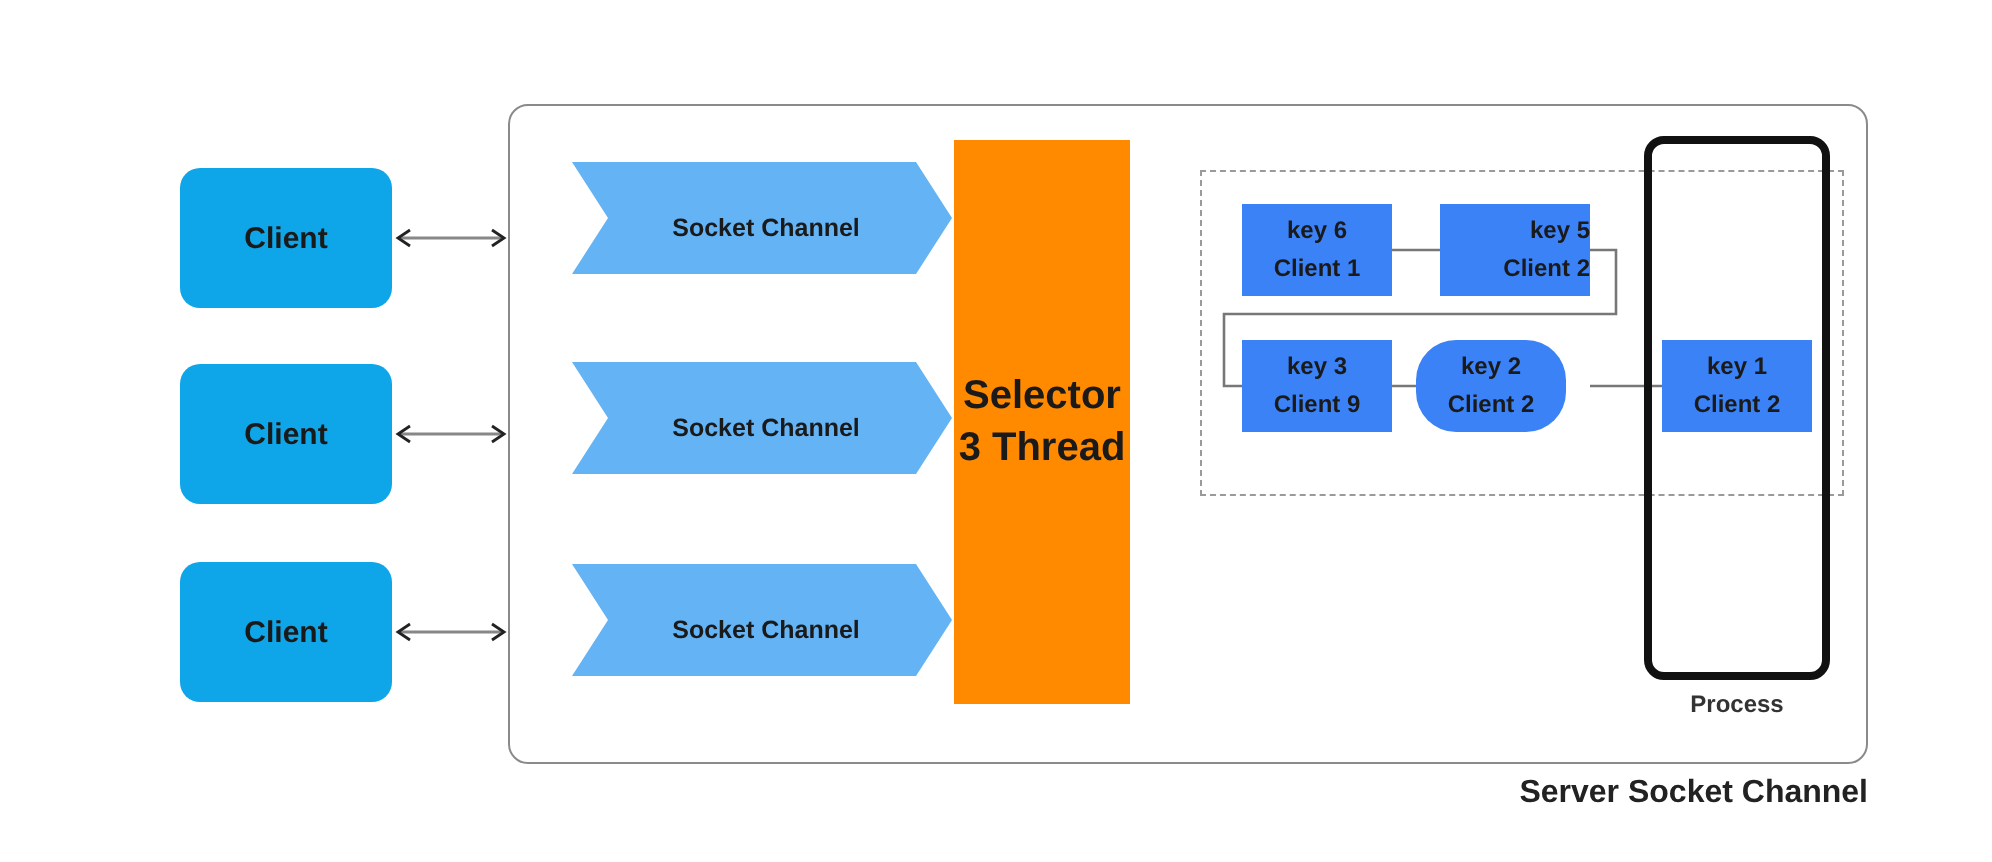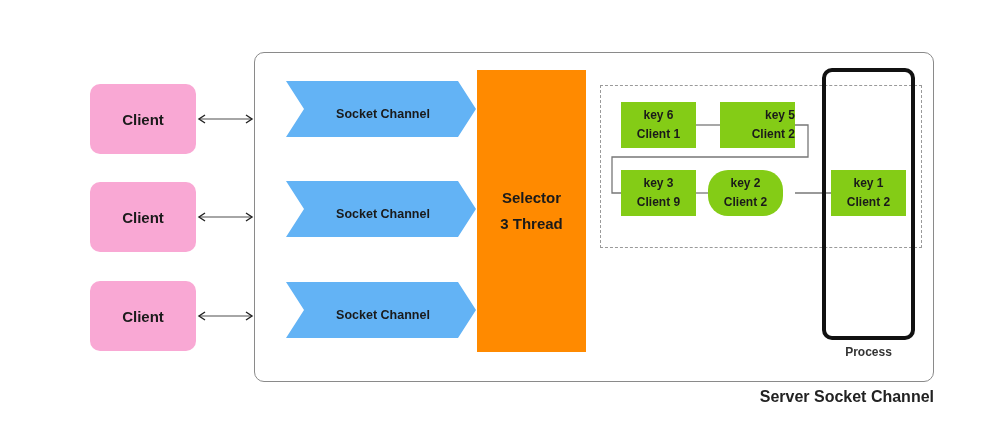--- a/index.html
+++ b/index.html
@@ -1,50 +1,50 @@
 <!DOCTYPE html>
 <html><head>
 <meta charset="utf-8">
 <style>
   html, body { margin: 0; padding: 0; background: #ffffff; }
   body { width: 996px; height: 431px; position: relative; overflow: hidden;
          font-family: "Liberation Sans", "DejaVu Sans", sans-serif; }
   .client {
     position: absolute; left: 90px; width: 106px; height: 70px;
-    background: #f9a8d4; border-radius: 10px;
+    background: #0ea5e9; border-radius: 10px;
     display: flex; align-items: center; justify-content: center;
     font-weight: bold; font-size: 15px; color: #1a1a1a;
   }
   .server-box {
     position: absolute; left: 254px; top: 52px; width: 680px; height: 330px;
     border: 1.5px solid #8a8a8a; border-radius: 10px; box-sizing: border-box;
   }
   .server-label {
     position: absolute; left: 254px; width: 680px; top: 388px; text-align: right;
     font-weight: bold; font-size: 16px; color: #222;
   }
   .chevron {
     position: absolute; left: 286px; width: 190px; height: 66px;
     display: flex; align-items: center; justify-content: center;
     font-weight: bold; font-size: 12.5px; color: #1a1a1a;
   }
   .chevron svg { position: absolute; left: 0; top: 0; }
   .chevron span { position: relative; padding-left: 4px; }
   .selector {
-    position: absolute; left: 477px; top: 70px; width: 109px; height: 282px;
+    position: absolute; left: 477px; top: 70px; width: 88px; height: 282px;
     background: #ff8a00; display: flex; flex-direction: column;
     align-items: center; justify-content: center;
-    font-weight: bold; font-size: 15px; color: #1a1a1a; line-height: 26px;
+    font-weight: bold; font-size: 20px; color: #1a1a1a; line-height: 26px;
   }
   .dashed-box {
     position: absolute; left: 600px; top: 85px; width: 322px; height: 163px;
     border: 1.5px dashed #9a9a9a; box-sizing: border-box;
   }
   .key {
-    position: absolute; width: 75px; height: 46px; background: #84cc16;
+    position: absolute; width: 75px; height: 46px; background: #3b82f6;
     display: flex; flex-direction: column; align-items: center; justify-content: center;
     font-weight: bold; font-size: 12px; color: #1a1a1a; line-height: 19px;
   }
   .process-box {
     position: absolute; left: 822px; top: 68px; width: 93px; height: 272px;
     border: 4px solid #111; border-radius: 10px; box-sizing: border-box;
   }
   .process-label {
     position: absolute; left: 822px; width: 93px; top: 345px; text-align: center;
     font-weight: bold; font-size: 12px; color: #333;

